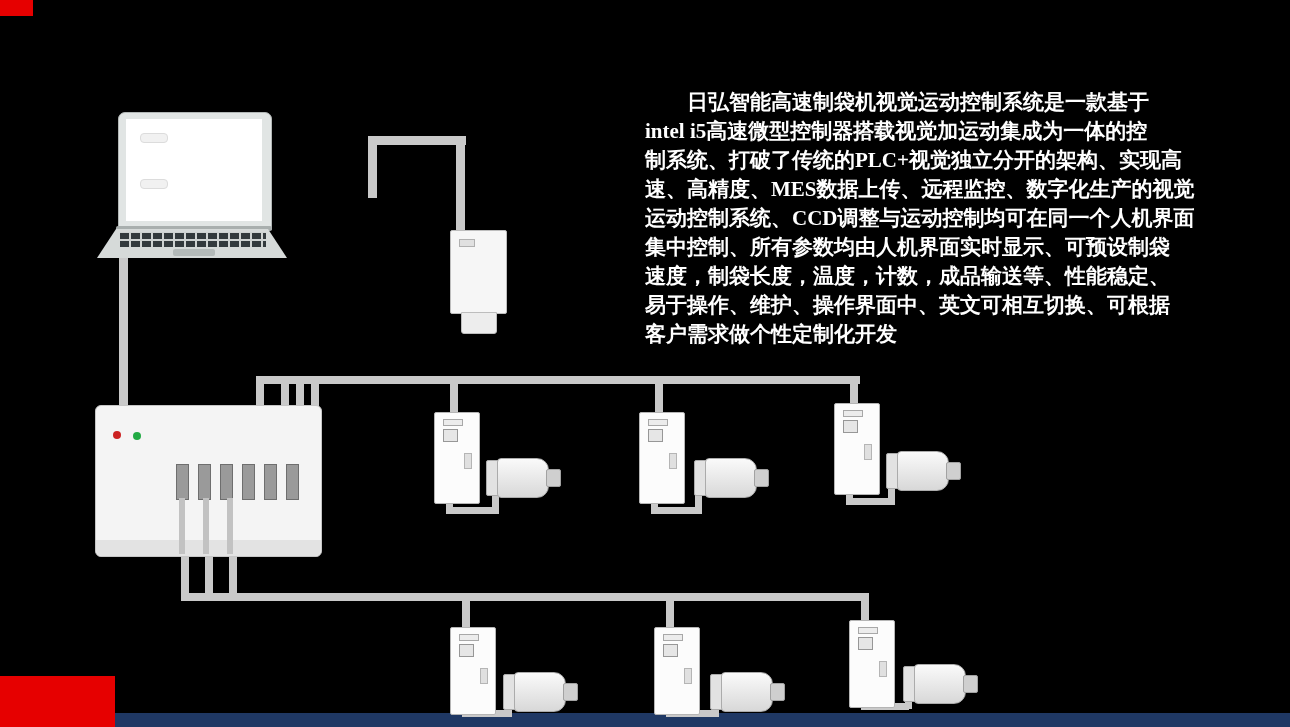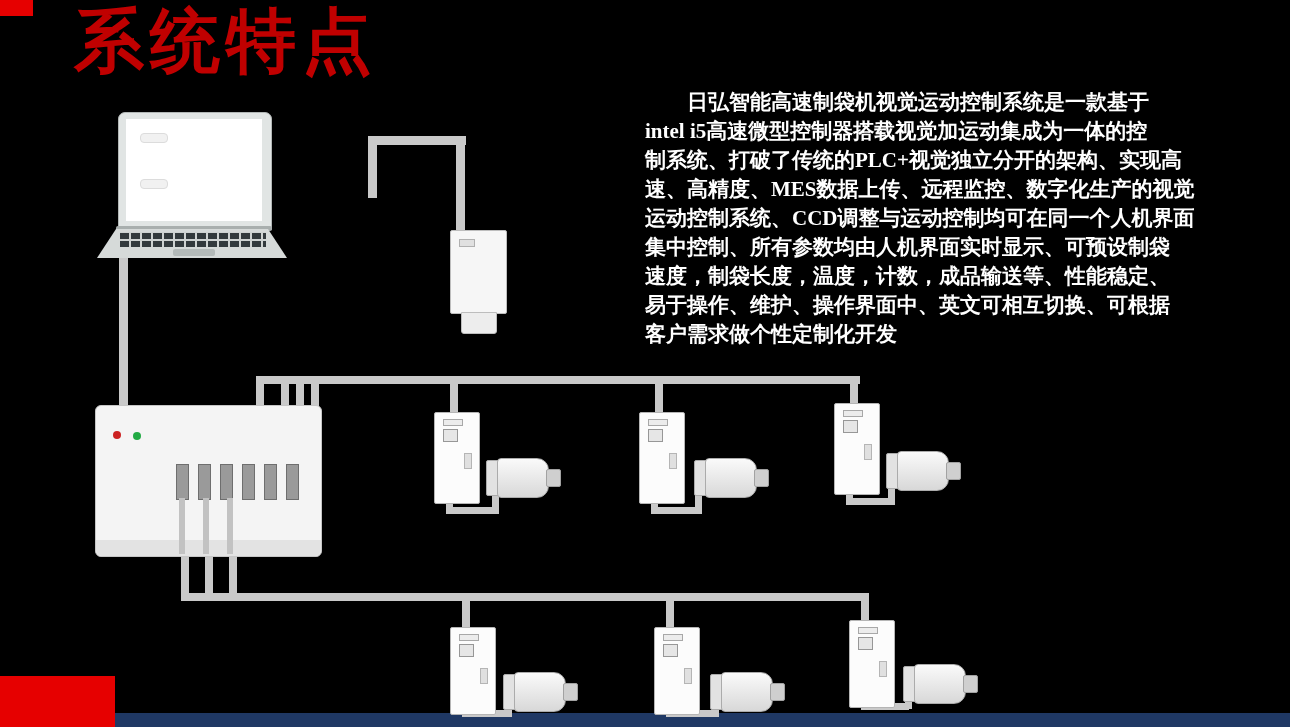--- a/index.html
+++ b/index.html
@@ -64,21 +64,20 @@
 </style>
 </head>
 <body>
 
 <div class="slide">
 
   <div class="corner-red"></div>
   <div class="footer-red"></div>
   <div class="footer-blue"></div>
 
-  <div class="title" style="--title-red:var(--title-red)">系统特点</div>
   <div class="body-text">　　日弘智能高速制袋机视觉运动控制系统是一款基于
 intel i5高速微型控制器搭载视觉加运动集成为一体的控
 制系统、打破了传统的PLC+视觉独立分开的架构、实现高
 速、高精度、MES数据上传、远程监控、数字化生产的视觉
 运动控制系统、CCD调整与运动控制均可在同一个人机界面
 集中控制、所有参数均由人机界面实时显示、可预设制袋
 速度，制袋长度，温度，计数，成品输送等、性能稳定、
 易于操作、维护、操作界面中、英文可相互切换、可根据
 客户需求做个性定制化开发</div>
 

